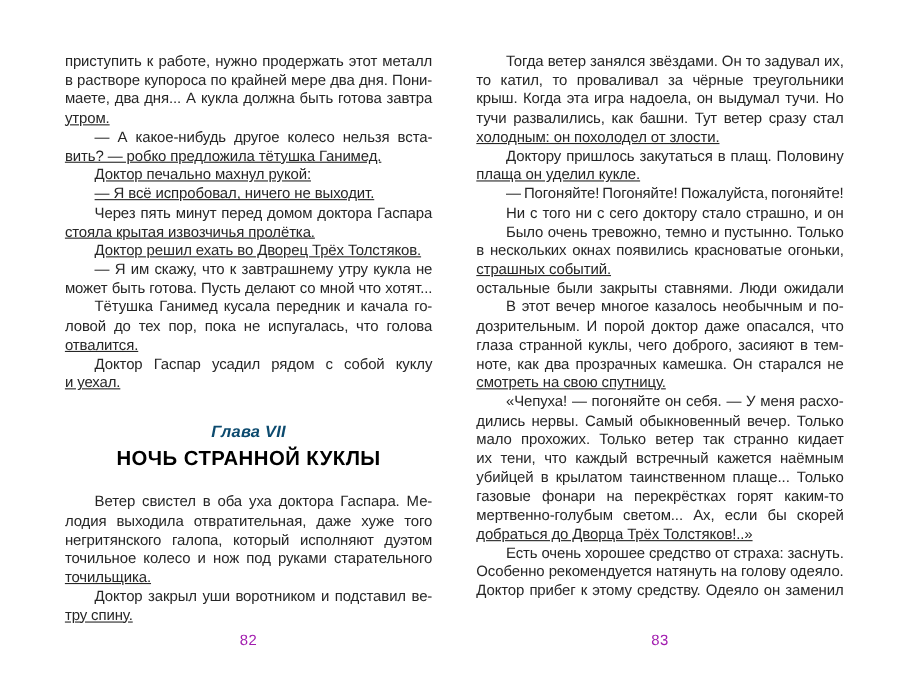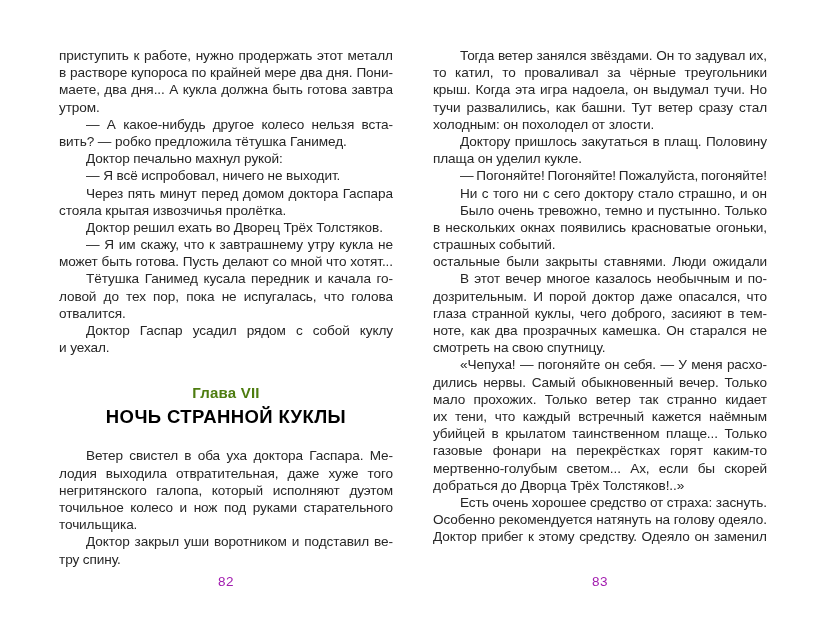--- a/index.html
+++ b/index.html
@@ -34,33 +34,34 @@
     height: 17.2px;
     line-height: 17.2px;
     overflow: visible;
   }
   .ln.just {
     display: flex;
     justify-content: space-between;
     flex-wrap: nowrap;
   }
   .ln.just span { flex: 0 0 auto; white-space: pre; }
-  .ln.plain { white-space: pre; }
+  .ln.plain { white-space: pre; text-decoration: underline; }
   .ln.ind { padding-left: 27px; }
   .chapter {
     text-align: center;
     margin-top: 26px;
     margin-bottom: 17px;
   }
   .ch-num {
     font-weight: bold;
     font-size: 15px;
     line-height: 22px;
     letter-spacing: 0.2px;
-    color: #4d7c0f;
+    color: #0c4a6e;
+    font-style: italic;
   }
   .ch-title {
     font-weight: bold;
     font-size: 18.5px;
     line-height: 26px;
     letter-spacing: 0.4px;
     color: #000000;
     text-align: center;
   }
   .page-num {

